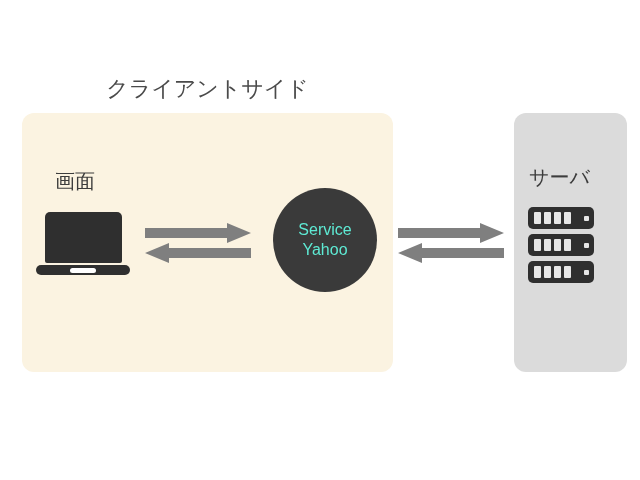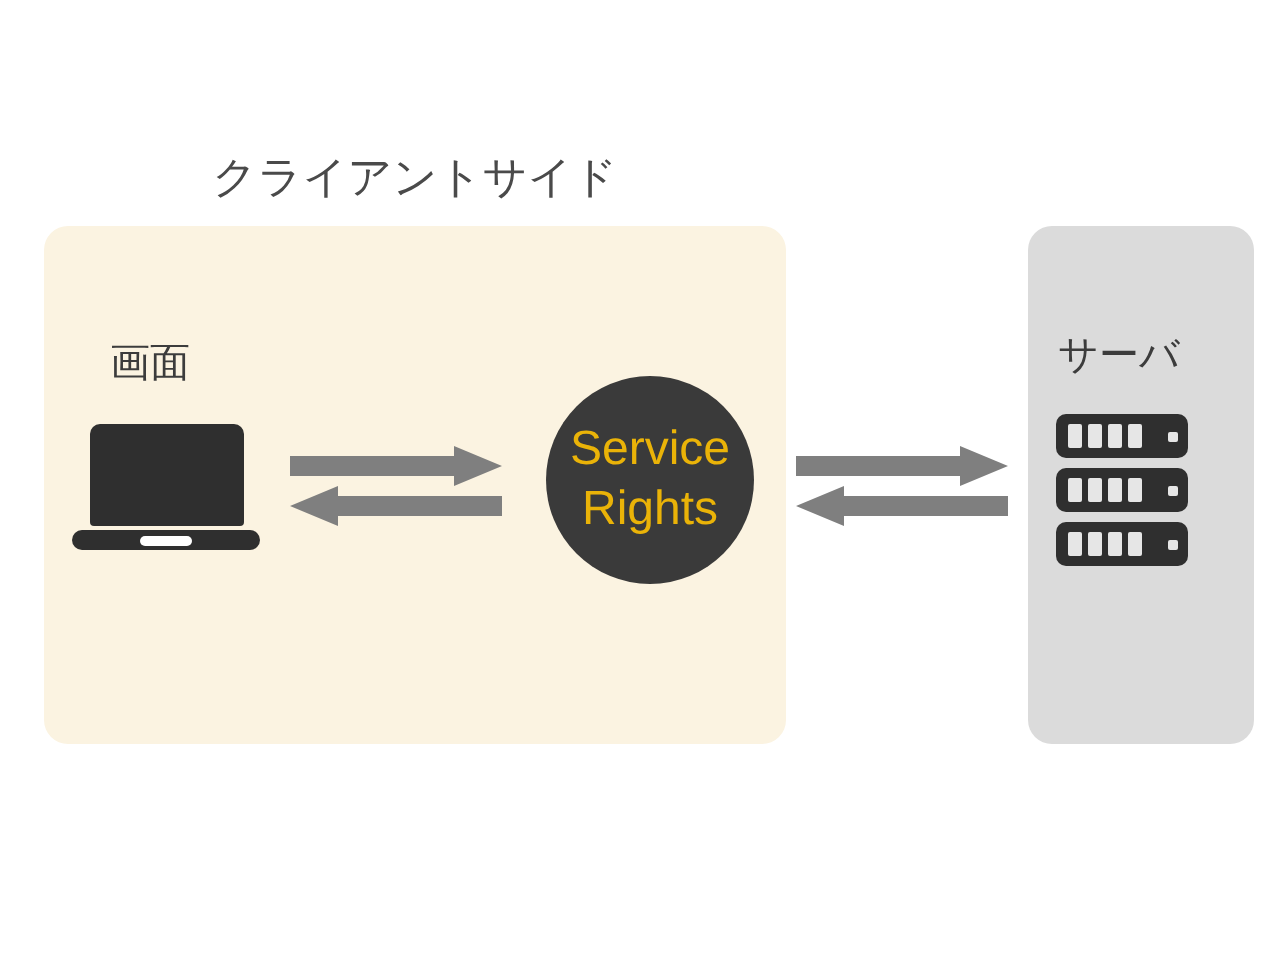--- a/index.html
+++ b/index.html
@@ -82,26 +82,26 @@
   .arrow-pair svg.to-right { top: 0; }
   .arrow-pair svg.to-left  { top: 20px; }
 
   
   .sw-circle {
     position: absolute;
     left: 273px; top: 188px;
     width: 104px; height: 104px;
     border-radius: 50%;
     background: #3A3A3A;
-    color: #eab308;
+    color: #5eead4;
     display: flex;
     flex-direction: column;
     align-items: center;
     justify-content: center;
-    font-size: 24px;
+    font-size: 16px;
     line-height: 1.25;
     text-align: center;
   }
 
   
   .server-stack { position: absolute; left: 528px; top: 207px; }
   .server-unit {
     width: 66px; height: 22px;
     background: #2f2f2f;
     border-radius: 5px;
@@ -158,21 +158,21 @@
     <svg class="to-right" viewBox="0 0 106 20">
       <polygon points="0,5 82,5 82,0 106,10 82,20 82,15 0,15" fill="#7F7F7F"></polygon>
     </svg>
     <svg class="to-left" viewBox="0 0 106 20">
       <polygon points="106,5 24,5 24,0 0,10 24,20 24,15 106,15" fill="#7F7F7F"></polygon>
     </svg>
   </div>
 
   <div class="sw-circle">
     <div>Service</div>
-    <div>Rights</div>
+    <div>Yahoo</div>
   </div>
 
   <div class="arrow-pair mid-pair">
     <svg class="to-right" viewBox="0 0 106 20">
       <polygon points="0,5 82,5 82,0 106,10 82,20 82,15 0,15" fill="#7F7F7F"></polygon>
     </svg>
     <svg class="to-left" viewBox="0 0 106 20">
       <polygon points="106,5 24,5 24,0 0,10 24,20 24,15 106,15" fill="#7F7F7F"></polygon>
     </svg>
   </div>

